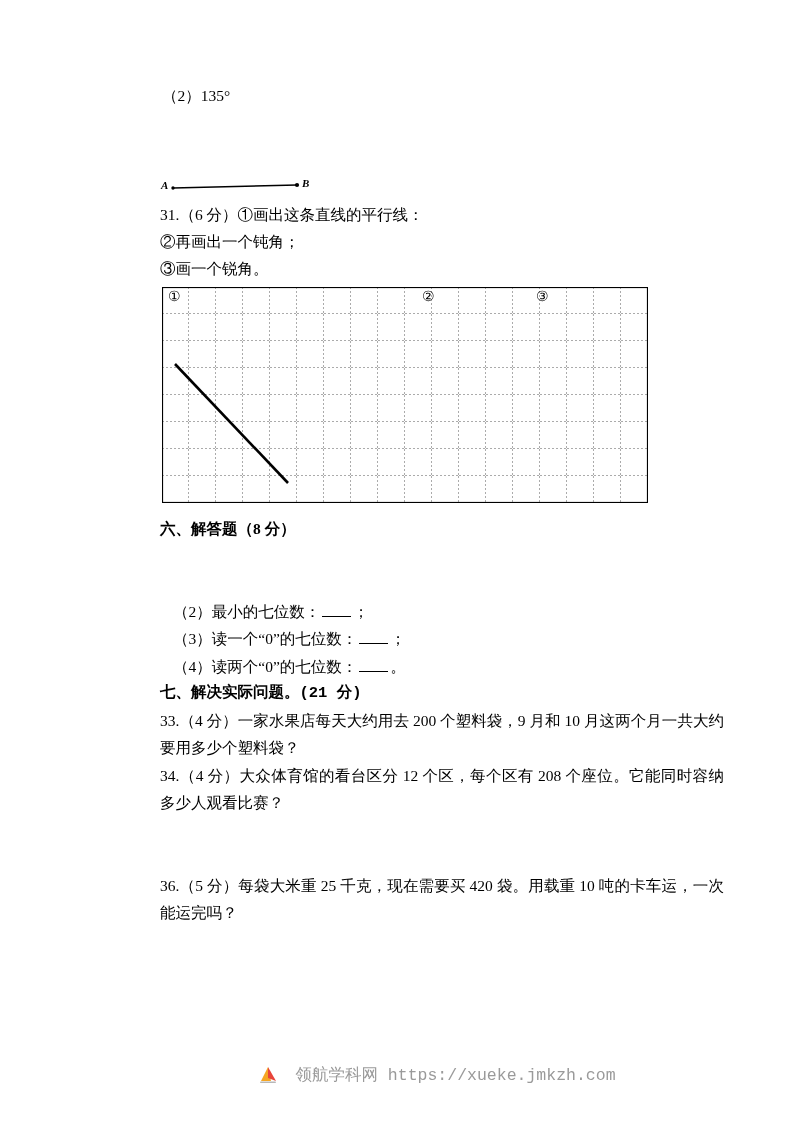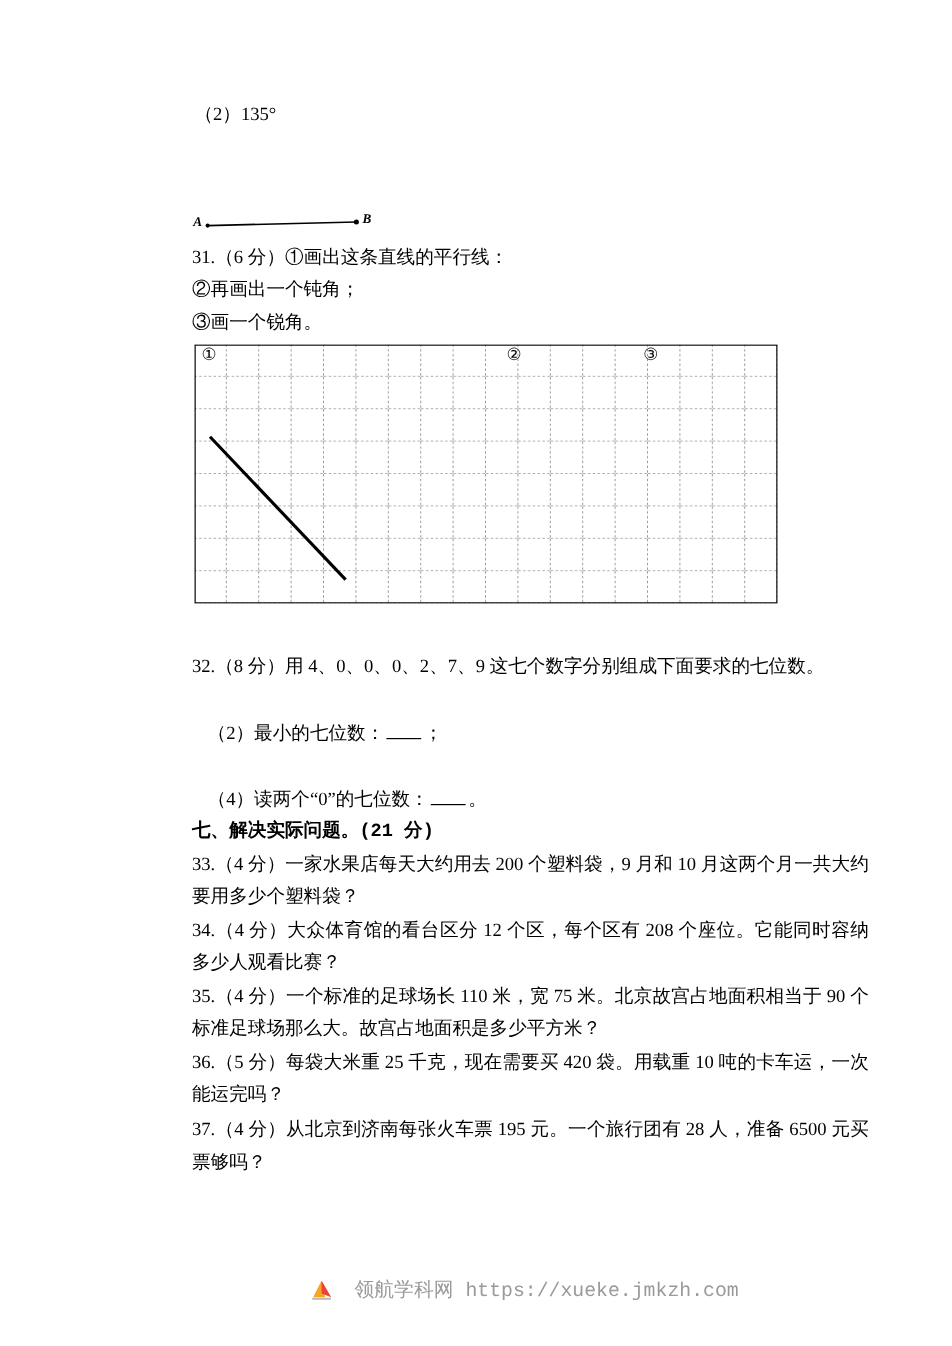--- a/index.html
+++ b/index.html
@@ -85,37 +85,38 @@
       </defs>
       <rect x="0" y="0" width="486" height="216" fill="url(#gridcell)"></rect>
       <rect x="0.5" y="0.5" width="485" height="215" fill="none" stroke="#000" stroke-width="1.2"></rect>
       <line x1="13" y1="77" x2="126" y2="196" stroke="#000" stroke-width="2.6"></line>
     </svg>
     <span class="grid-label" style="left:6px;">①</span>
     <span class="grid-label" style="left:260px;">②</span>
     <span class="grid-label" style="left:374px;">③</span>
   </div>
 
+  <div class="abs single bold" style="left:120px; top:515px;">六、解答题（8 分）</div>
 
-  <div class="abs para" style="left:120px; top:542px;">32.（8 分）用 4、0、0、0、2、7、9 这七个数字分别组成下面要求的七位数。</div>
 
   <div class="abs single" style="left:133px; top:598px;">
     <span>（2）最小的七位数：</span><span class="blank"></span><span>；</span>
+  </div>
+  <div class="abs single" style="left:133px; top:625px;">
+    <span>（3）读一个“0”的七位数：</span><span class="blank"></span><span>；</span>
   </div>
   <div class="abs single" style="left:133px; top:653px;">
     <span>（4）读两个“0”的七位数：</span><span class="blank"></span><span>。</span>
   </div>
 
   <div class="abs single bold" style="left:120px; top:680px;font-family:Liberation Mono, monospace;">七、解决实际问题。(21 分)</div>
 
   <div class="abs para" style="left:120px; top:707px;">33.（4 分）一家水果店每天大约用去 200 个塑料袋，9 月和 10 月这两个月一共大约要用多少个塑料袋？</div>
   <div class="abs para" style="left:120px; top:762px;">34.（4 分）大众体育馆的看台区分 12 个区，每个区有 208 个座位。它能同时容纳多少人观看比赛？</div>
-  <div class="abs para" style="left:120px; top:817px;">35.（4 分）一个标准的足球场长 110 米，宽 75 米。北京故宫占地面积相当于 90 个标准足球场那么大。故宫占地面积是多少平方米？</div>
   <div class="abs para" style="left:120px; top:872px;">36.（5 分）每袋大米重 25 千克，现在需要买 420 袋。用载重 10 吨的卡车运，一次能运完吗？</div>
-  <div class="abs para" style="left:120px; top:928px;">37.（4 分）从北京到济南每张火车票 195 元。一个旅行团有 28 人，准备 6500 元买票够吗？</div>
 
   <div class="abs footer">
     <svg width="22" height="22" viewBox="0 0 22 22">
       <path d="M4 17 L11 3 L14 17 Z" fill="#f5a623"></path>
       <path d="M11 3 L19 17 L11 14 Z" fill="#e8443a"></path>
       <rect x="3" y="17.5" width="16" height="1.6" rx="0.8" fill="#b8b8b8"></rect>
     </svg>
     <span>领航学科网 https://xueke.jmkzh.com</span>
   </div>
 

